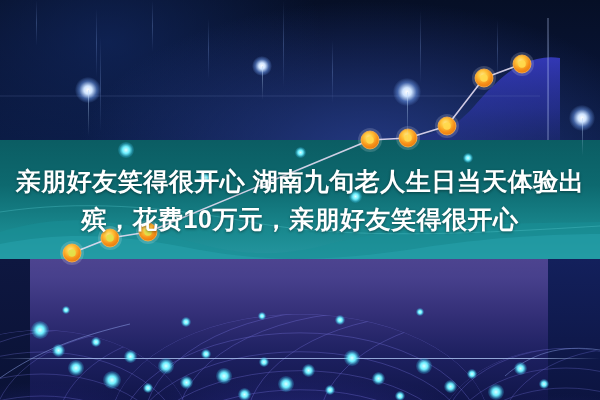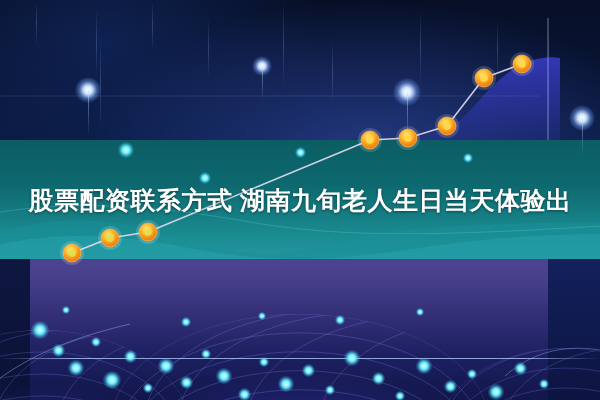--- a/index.html
+++ b/index.html
@@ -274,16 +274,17 @@
       <div class="star white" style="width: 26px; height: 26px; left: 569px; top: 105px;"></div>
       <div class="star-tail" style="left: 582px; top: 118px; height: 38px;"></div>
       <div class="star cyan" style="width: 16px; height: 16px; left: 118px; top: 142px;"></div>
       <div class="star cyan" style="width: 12px; height: 12px; left: 199px; top: 172px;"></div>
       <div class="star cyan" style="width: 11px; height: 11px; left: 294.5px; top: 146.5px;"></div>
       <div class="star cyan" style="width: 13px; height: 13px; left: 348.5px; top: 189.5px;"></div>
       <div class="star cyan" style="width: 10px; height: 10px; left: 463px; top: 153px;"></div>
     </div>
 
   <div class="headline">
-    <div class="hl-line">股票配资联系方式 湖南九旬老人生日当天体验出</div>
+    <div class="hl-line">亲朋好友笑得很开心 湖南九旬老人生日当天体验出</div>
+    <div class="hl-line">殡，花费10万元，亲朋好友笑得很开心</div>
   </div>
 
 </div>
 
 </body></html>

